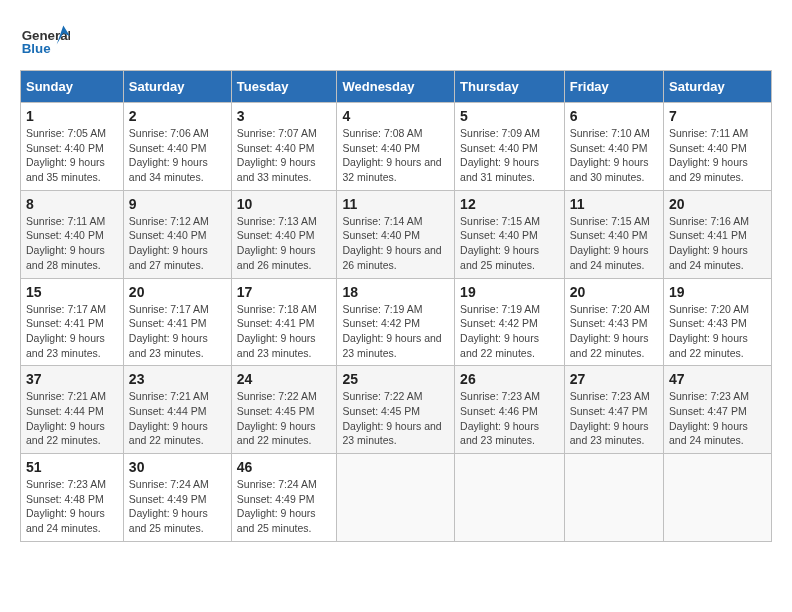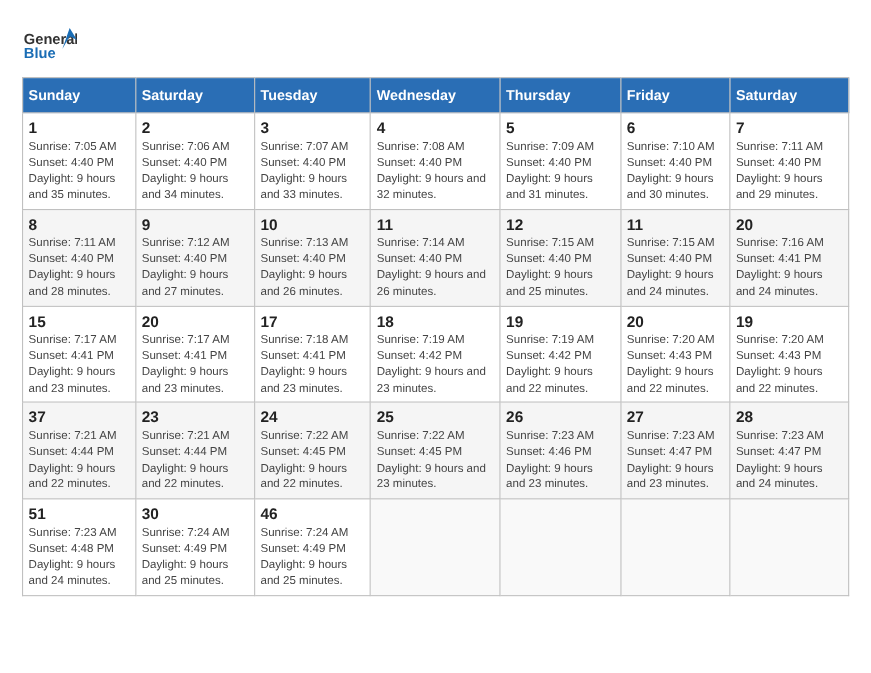--- a/index.html
+++ b/index.html
@@ -216,21 +216,21 @@
       </td>
         <td>
         <span class="day-number">26</span>
         <span class="day-info">Sunrise: 7:23 AM<br>Sunset: 4:46 PM<br>Daylight: 9 hours and 23 minutes.</span>
       </td>
         <td>
         <span class="day-number">27</span>
         <span class="day-info">Sunrise: 7:23 AM<br>Sunset: 4:47 PM<br>Daylight: 9 hours and 23 minutes.</span>
       </td>
         <td>
-        <span class="day-number">28</span>
+        <span class="day-number">47</span>
         <span class="day-info">Sunrise: 7:23 AM<br>Sunset: 4:47 PM<br>Daylight: 9 hours and 24 minutes.</span>
       </td>
       </tr>
       <tr>
         <td>
         <span class="day-number">51</span>
         <span class="day-info">Sunrise: 7:23 AM<br>Sunset: 4:48 PM<br>Daylight: 9 hours and 24 minutes.</span>
       </td>
         <td>
         <span class="day-number">30</span>

